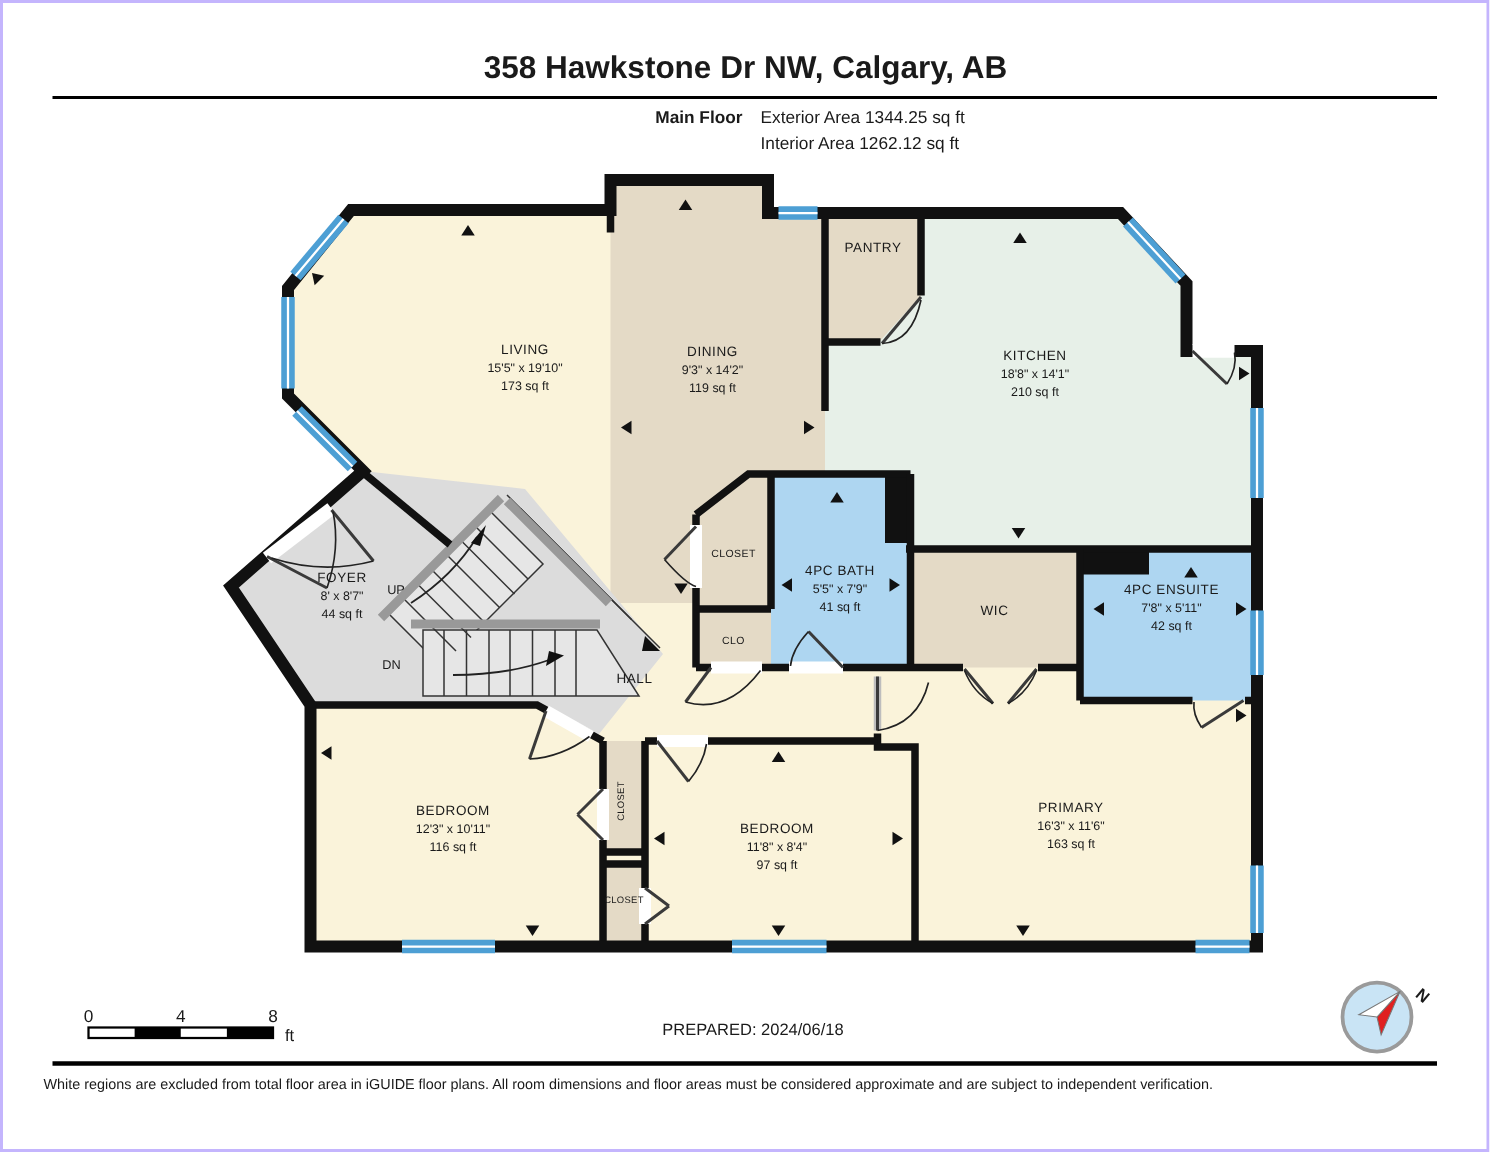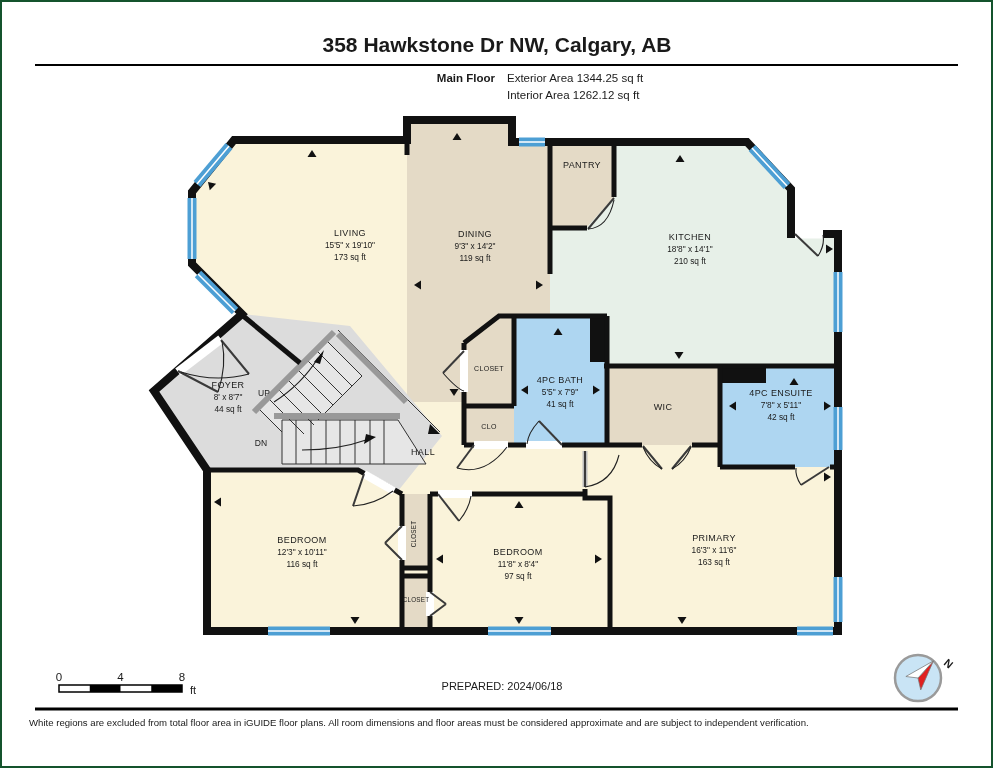--- a/index.html
+++ b/index.html
@@ -1,18 +1,18 @@
 <!DOCTYPE html>
 <html><head>
 <meta charset="utf-8">
 <style>
   html,body{margin:0;padding:0;background:#ffffff;}
   #page{
     position:relative;width:989px;height:764px;margin:0;
-    border:2px solid #14532d;background:#fff;overflow:hidden;
+    border:2px solid #c4b5fd;background:#fff;overflow:hidden;
     font-family:"Liberation Sans", sans-serif;
   }
   svg{position:absolute;left:0;top:0;}
   svg text{font-family:"Liberation Sans", sans-serif;fill:#1a1a1a;}
   .title{font-size:21px;font-weight:bold;}
   .hdr-bold{font-size:11.5px;font-weight:bold;}
   .hdr{font-size:11.5px;}
   .room-name{font-size:9px;letter-spacing:.4px;}
   .room-dim{font-size:8.3px;}
   .room-small{font-size:7px;letter-spacing:.3px;}

